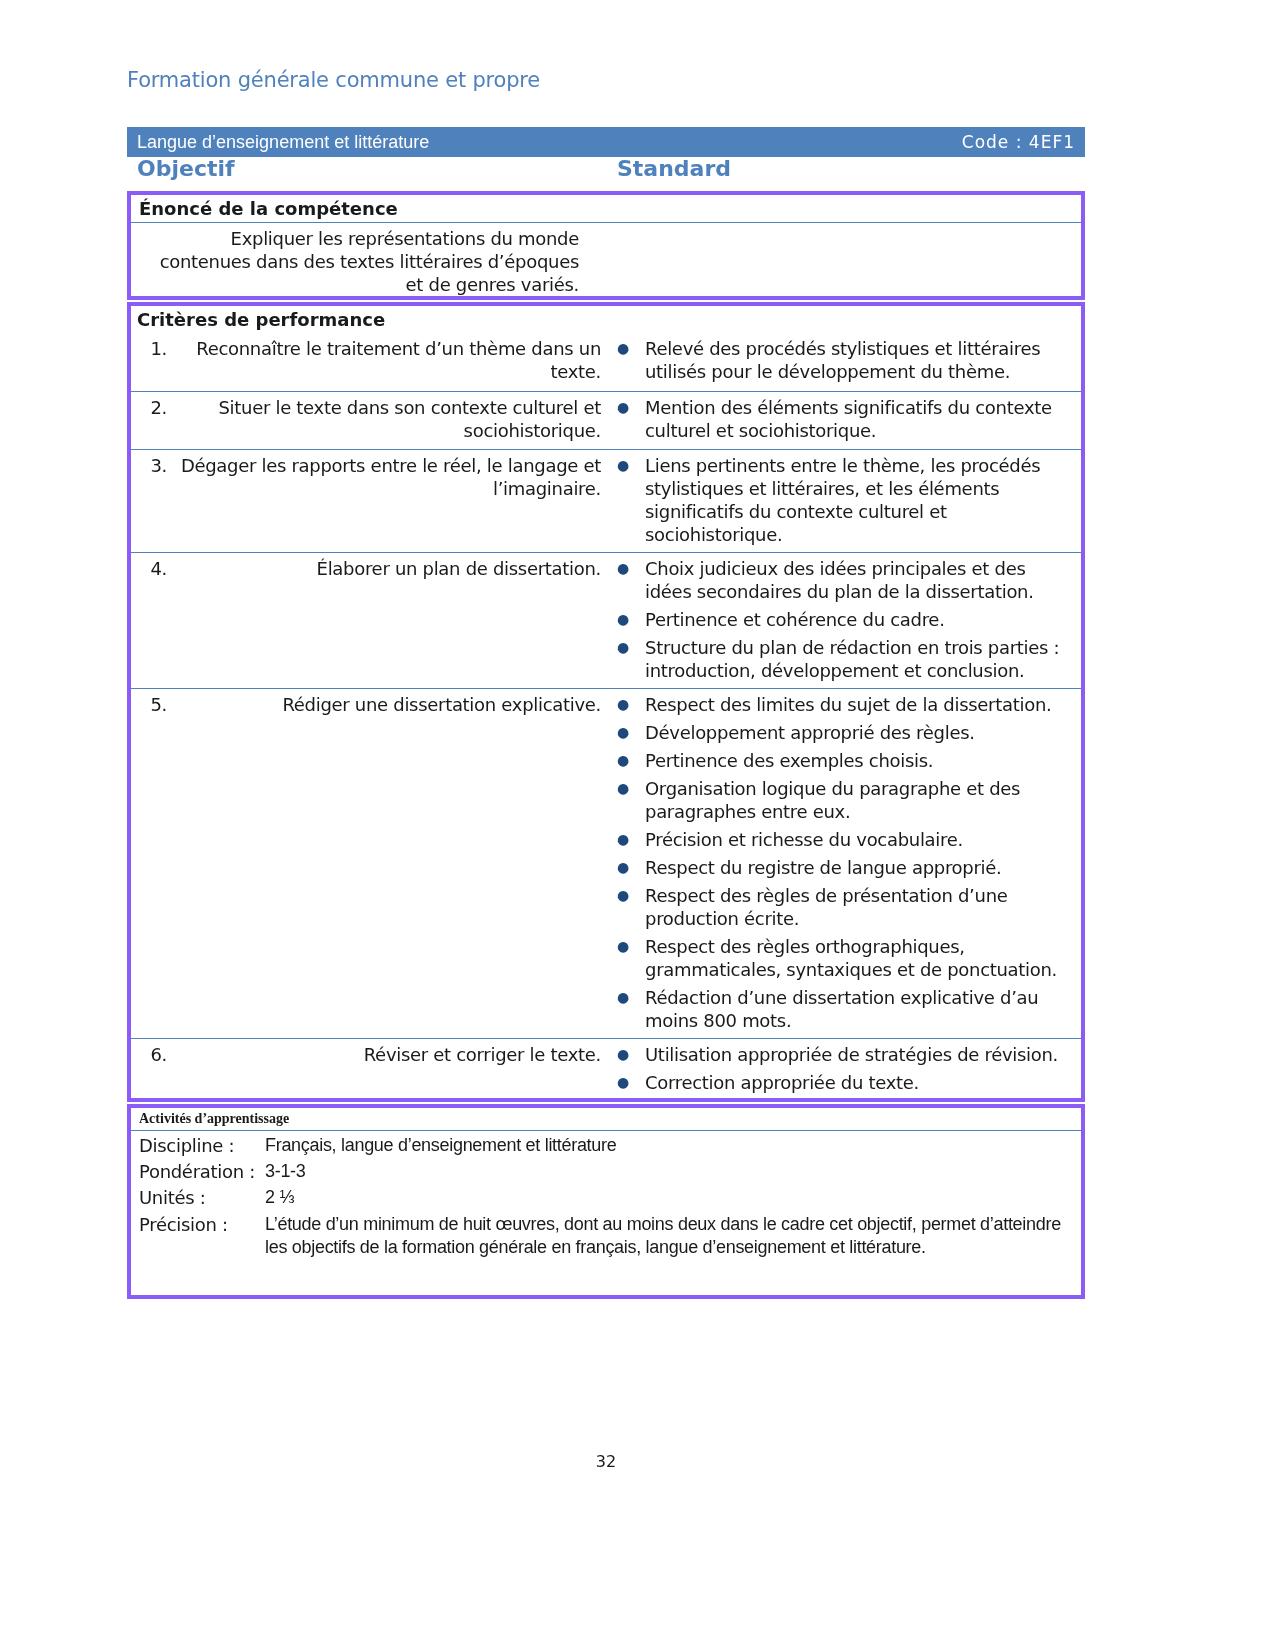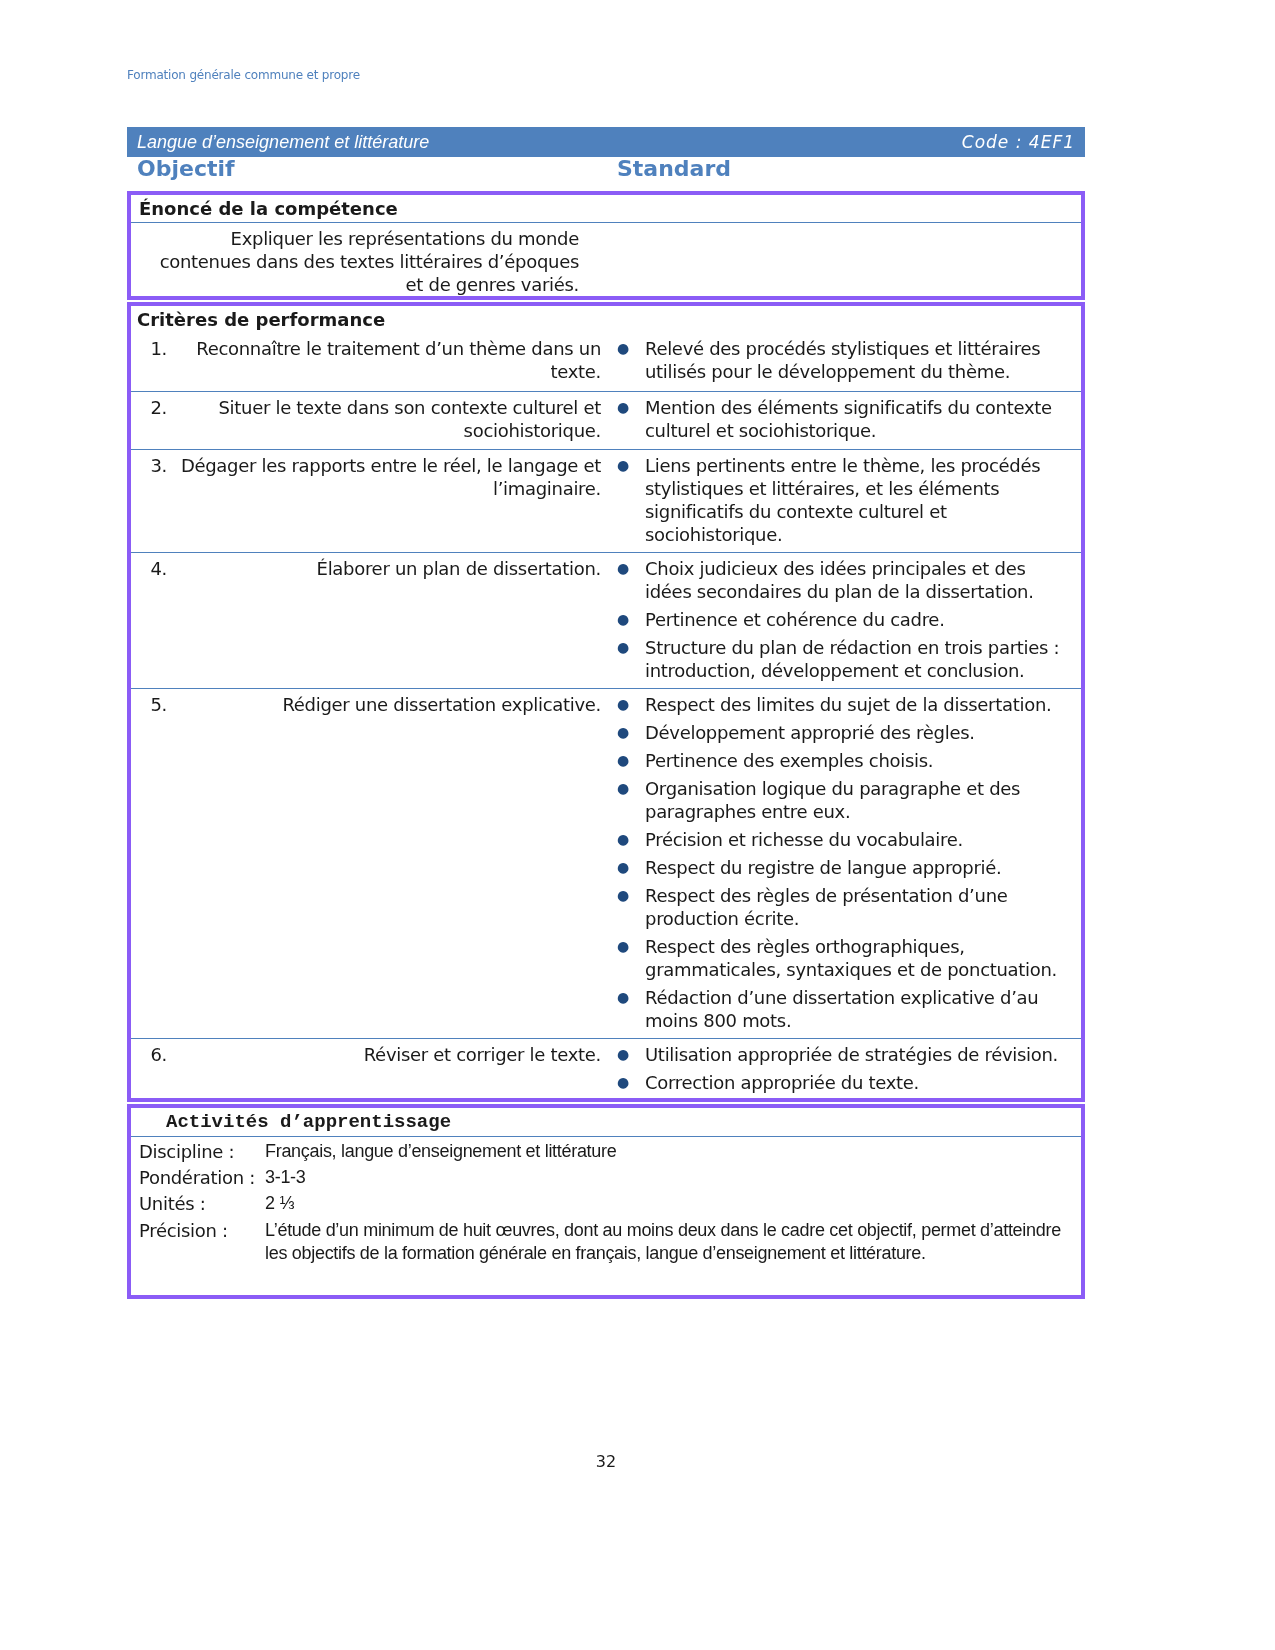--- a/index.html
+++ b/index.html
@@ -1,18 +1,18 @@
 <!DOCTYPE html>
 <html><head>
 <meta charset="utf-8">
 <style>
   html, body { margin:0; padding:0; background:#ffffff; }
   body { width:1275px; height:1650px; position:relative; font-family:"DejaVu Sans", sans-serif; color:#1a1a1a; }
-  .page-title { position:absolute; left:127px; top:68px; font-size:12px; color:#4f81bd; font-family:"DejaVu Sans", sans-serif; letter-spacing:-0.2px; }
-  .band { position:absolute; left:127px; top:127px; width:958px; height:28px; background:#4f81bd; color:#fff; display:flex; align-items:center; justify-content:space-between; box-sizing:border-box; padding:15px 10px;font-style:italic; }
+  .page-title { position:absolute; left:127px; top:68px; font-size:21px; color:#4f81bd; font-family:"DejaVu Sans", sans-serif; letter-spacing:-0.2px; }
+  .band { position:absolute; left:127px; top:127px; width:958px; height:28px; background:#4f81bd; color:#fff; display:flex; align-items:center; justify-content:space-between; box-sizing:border-box; padding:15px 10px; }
   .band .band-left { font-family:"Liberation Sans", sans-serif; font-size:18px; }
   .band .band-right { font-family:"DejaVu Sans", sans-serif; font-size:17px; letter-spacing:1px; }
   .col-heads { position:absolute; left:127px; top:156px; width:958px; height:34px; }
   .col-heads .h { position:absolute; top:0; font-size:22px; font-weight:bold; color:#4f81bd; font-family:"DejaVu Sans", sans-serif; }
   .box { position:absolute; left:127px; width:958px; box-sizing:border-box; border:4px solid #8b5cf6; }
   .row { border-top:1px solid #4f81bd; box-sizing:border-box; display:flex; }
   .row:first-child { border-top:none; }
   .hdr-cell { font-weight:bold; font-size:18px; padding:3px 8px; font-family:"DejaVu Sans", sans-serif; }
   .txt { font-size:18px; line-height:23px; font-family:"DejaVu Sans", sans-serif; letter-spacing:-0.3px; }
   .lcol { width:478px; box-sizing:border-box; padding:4px 8px 6px 8px;text-align:right; }
@@ -197,21 +197,21 @@
               <span class="c">Correction appropriée du texte.</span>
             </li>
           </ul>
         </div>
       </div>
     </div>
 </div>
 
 <div class="box" style="top:1104px; height:195px;">
   <div class="row">
-    <div class="hdr-cell" style="font-family:Liberation Mono, monospace; font-size:19px;margin-left:27px;">Activités d’apprentissage</div>
+    <div class="hdr-cell" style="font-family:Liberation Serif, serif; font-size:14px;">Activités d’apprentissage</div>
   </div>
   <div class="row" style="display:block; padding:3px 8px;">
     <div class="act-row txt">
       <span class="k">Discipline :</span>
       <span class="v">Français, langue d’enseignement et littérature</span>
     </div>
     <div class="act-row txt" style="margin-top:3px;">
       <span class="k">Pondération :</span>
       <span class="v">3-1-3</span>
     </div>

